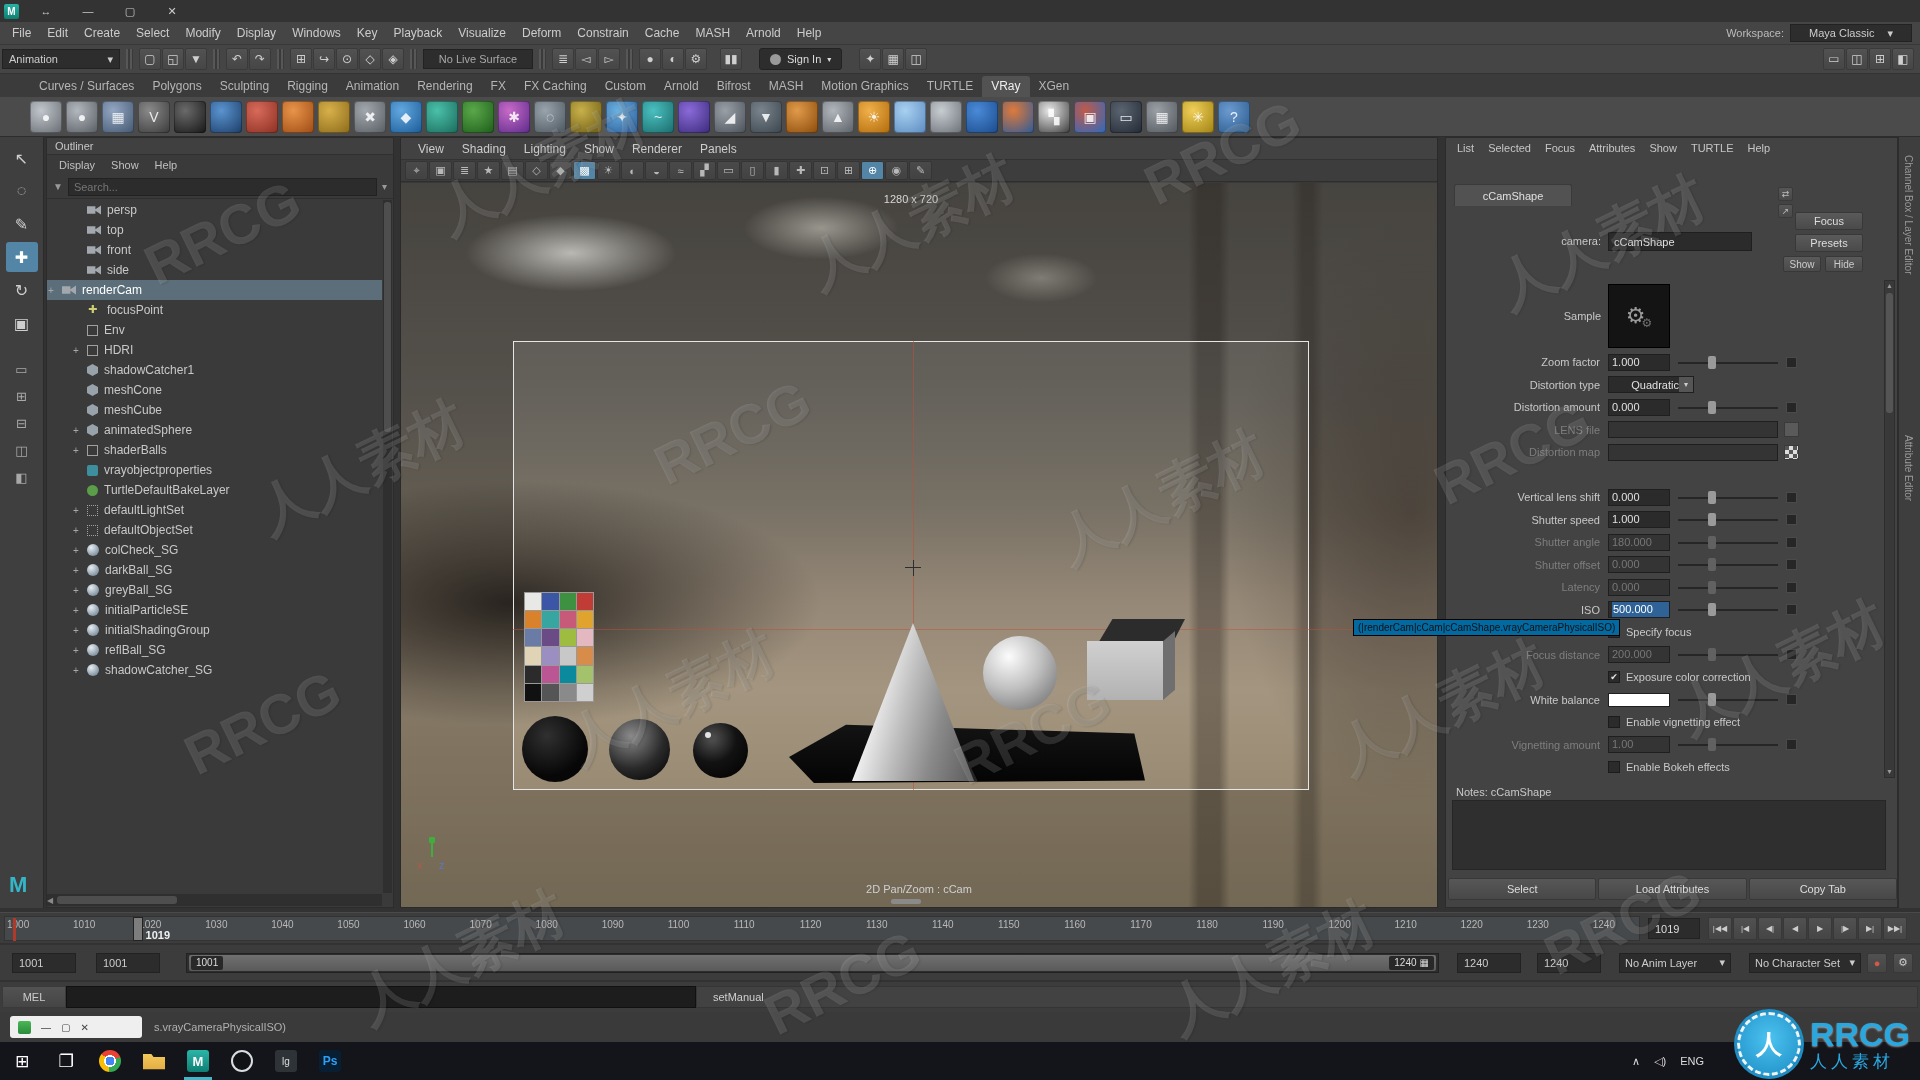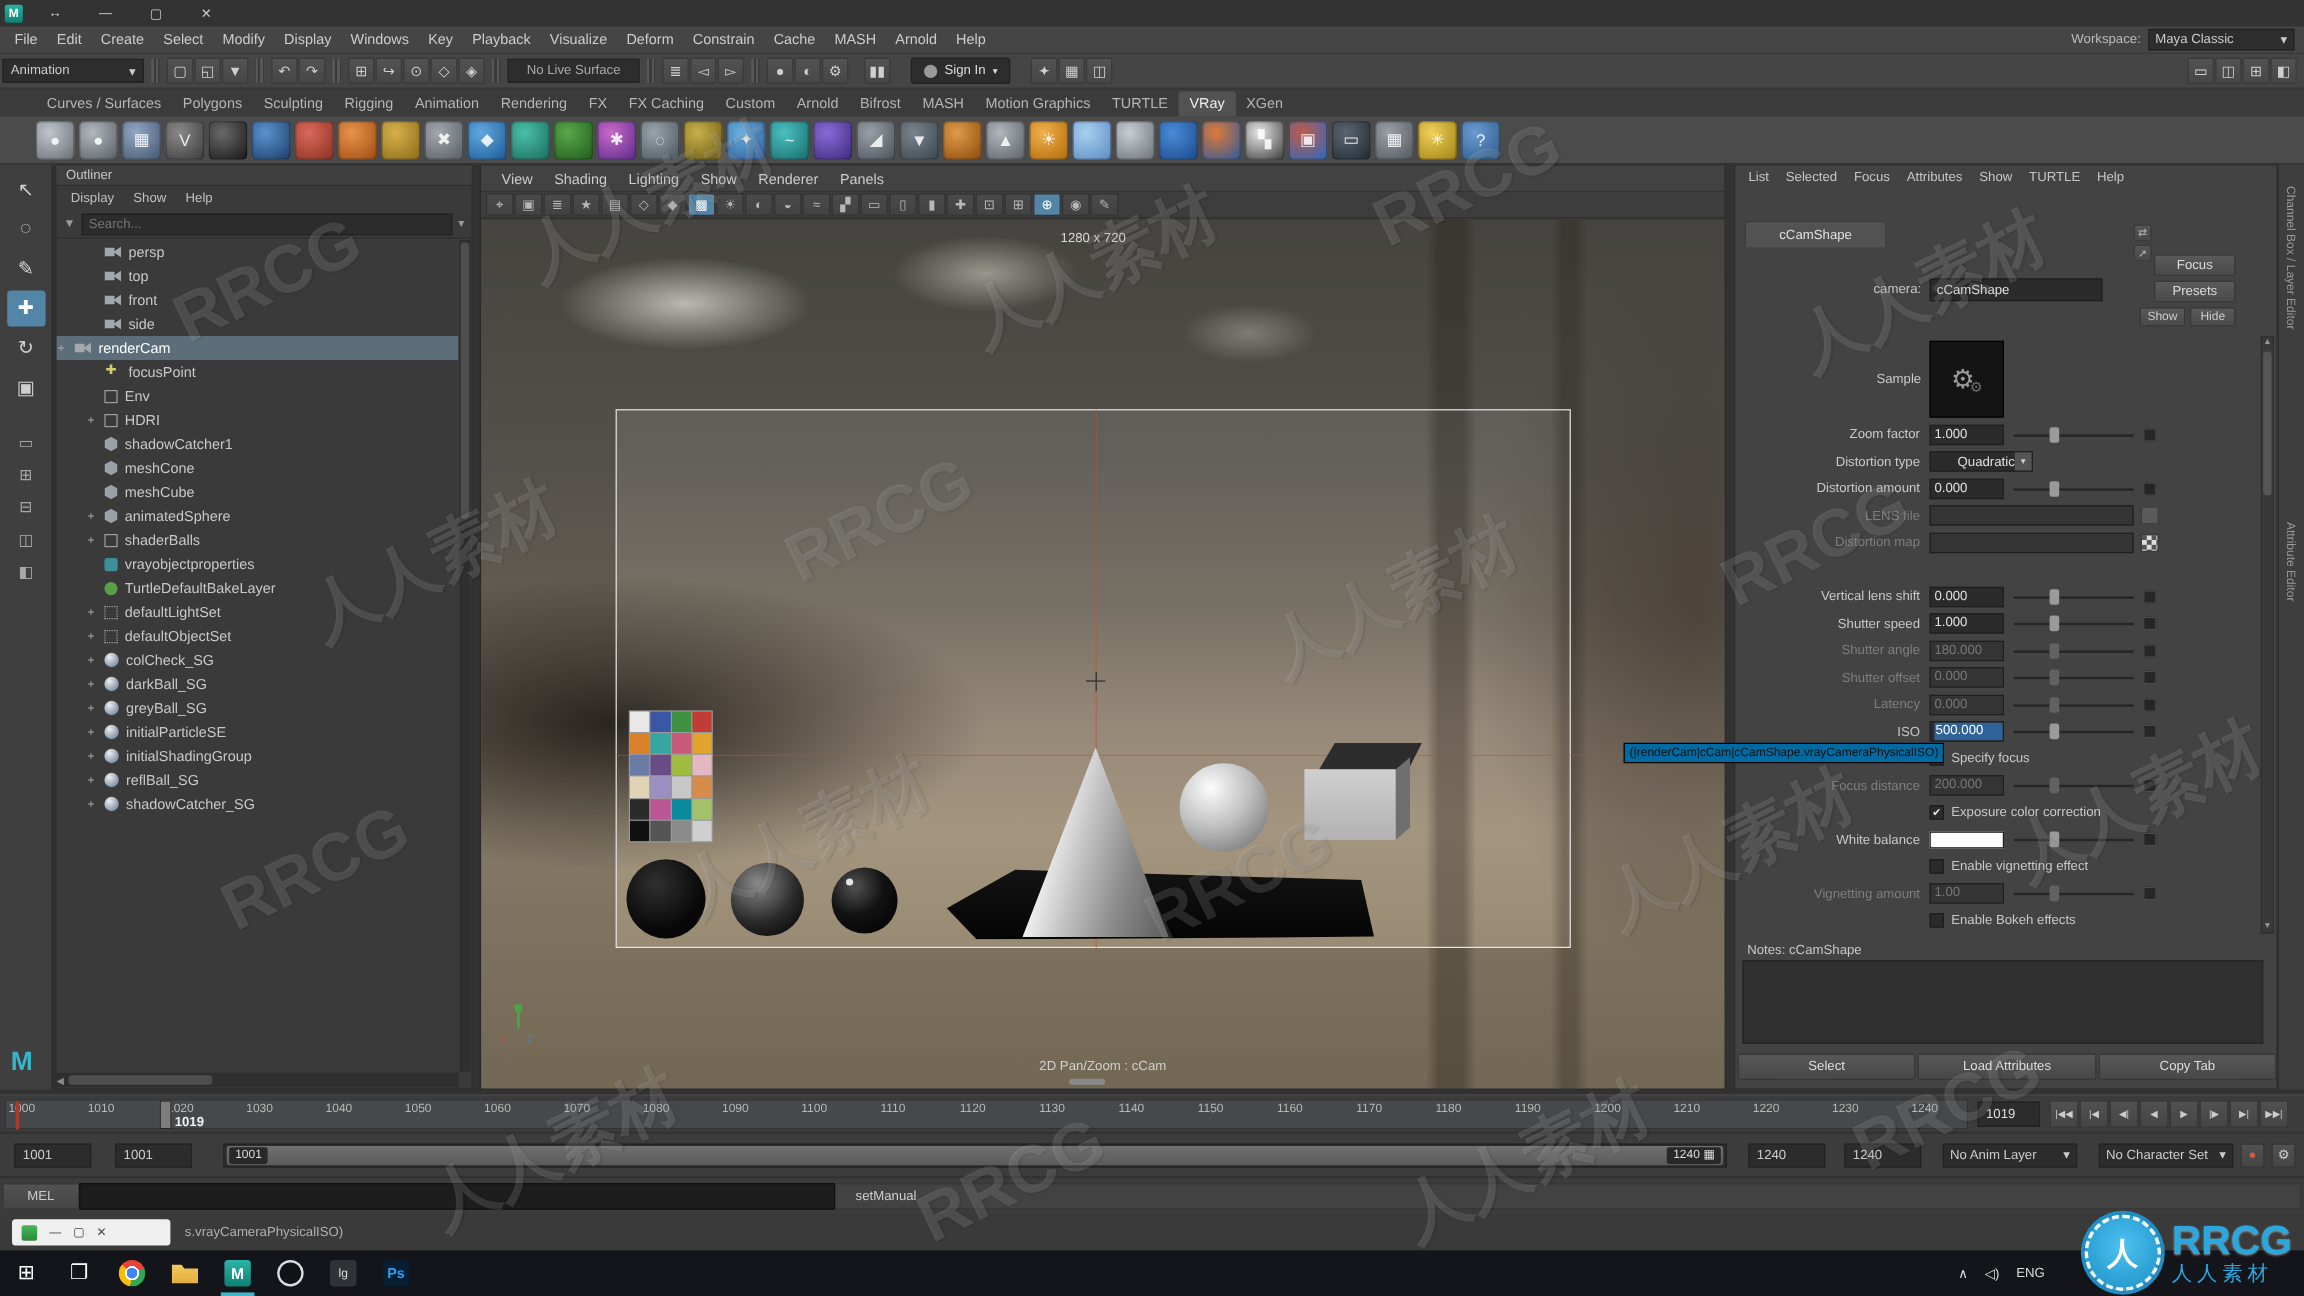--- a/index.html
+++ b/index.html
@@ -15,21 +15,21 @@
 #title-text{flex:1;white-space:nowrap;overflow:hidden;}
 .tb-btns{display:flex;height:100%;}
 .tb-b{width:42px;height:100%;display:flex;align-items:center;justify-content:center;color:#ccc;font-size:11px;}
 
 
 #menu-bar{position:absolute;left:0;top:22px;width:100%;height:23px;background:#454545;
   border-bottom:1px solid #383838;display:flex;align-items:center;font-size:12px;color:#ccc;padding-left:4px;z-index:5;}
 .menu-item{padding:0 8px;}
 #workspace{position:absolute;right:8px;top:2px;display:flex;align-items:center;font-size:11px;color:#bbb;gap:6px;}
 #workspace-field{width:122px;height:18px;background:#2d2d2d;border:1px solid #222;color:#ccc;
-  display:flex;align-items:center;justify-content:space-between;padding:0 5px;}
+  display:flex;align-items:center;justify-content:space-between;padding:0 18px;}
 
 
 #status-line{position:absolute;left:0;top:45px;width:100%;height:29px;background:#454545;
   border-bottom:1px solid #333;display:flex;align-items:center;font-size:11px;color:#bbb;gap:3px;padding-left:2px;z-index:5;}
 .sl-grip{width:7px;height:20px;background:repeating-linear-gradient(90deg,#575757 0 2px,#3a3a3a 2px 4px);
   margin:0 3px;border-radius:1px;}
 #mode-field{width:118px;height:20px;background:#2d2d2d;border:1px solid #222;display:flex;align-items:center;
   justify-content:space-between;padding:0 6px;color:#ccc;}
 .sl-group{display:flex;gap:1px;}
 .sl-icon{width:22px;height:22px;display:flex;align-items:center;justify-content:center;color:#cfcfcf;font-size:12px;

